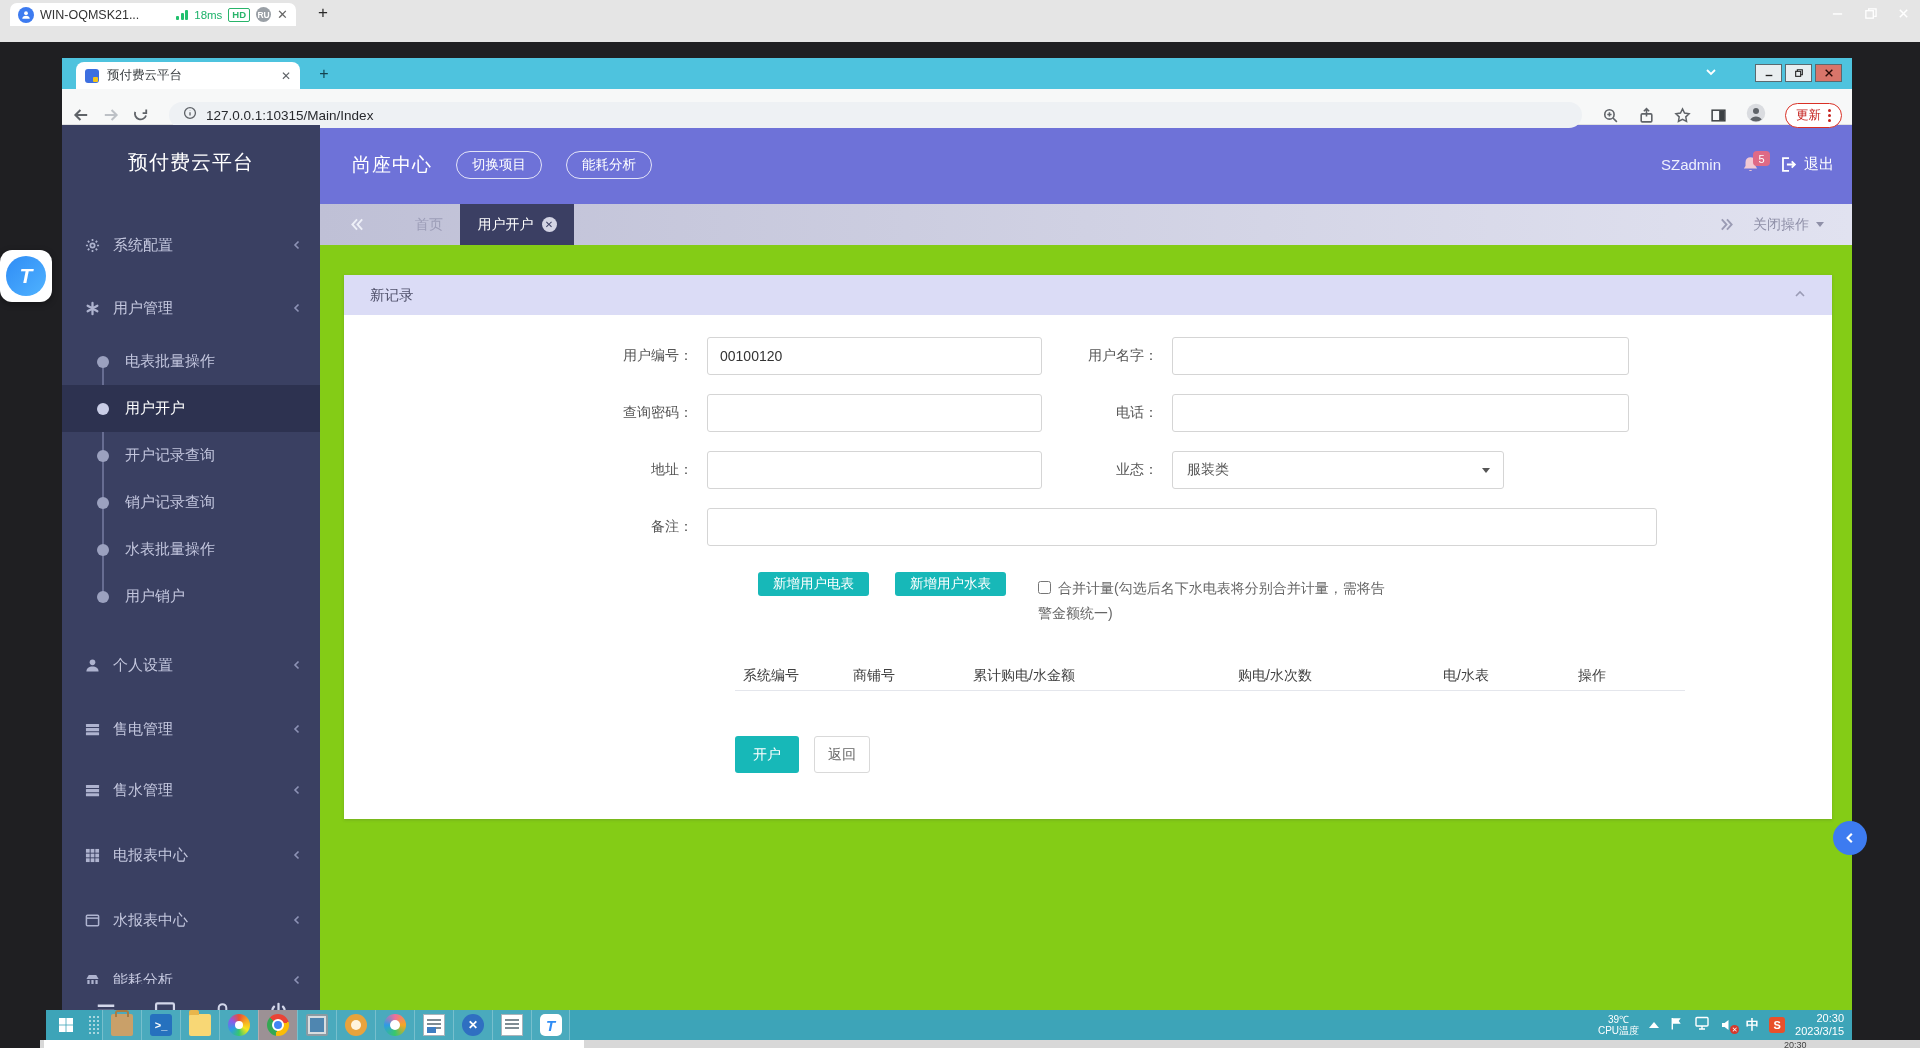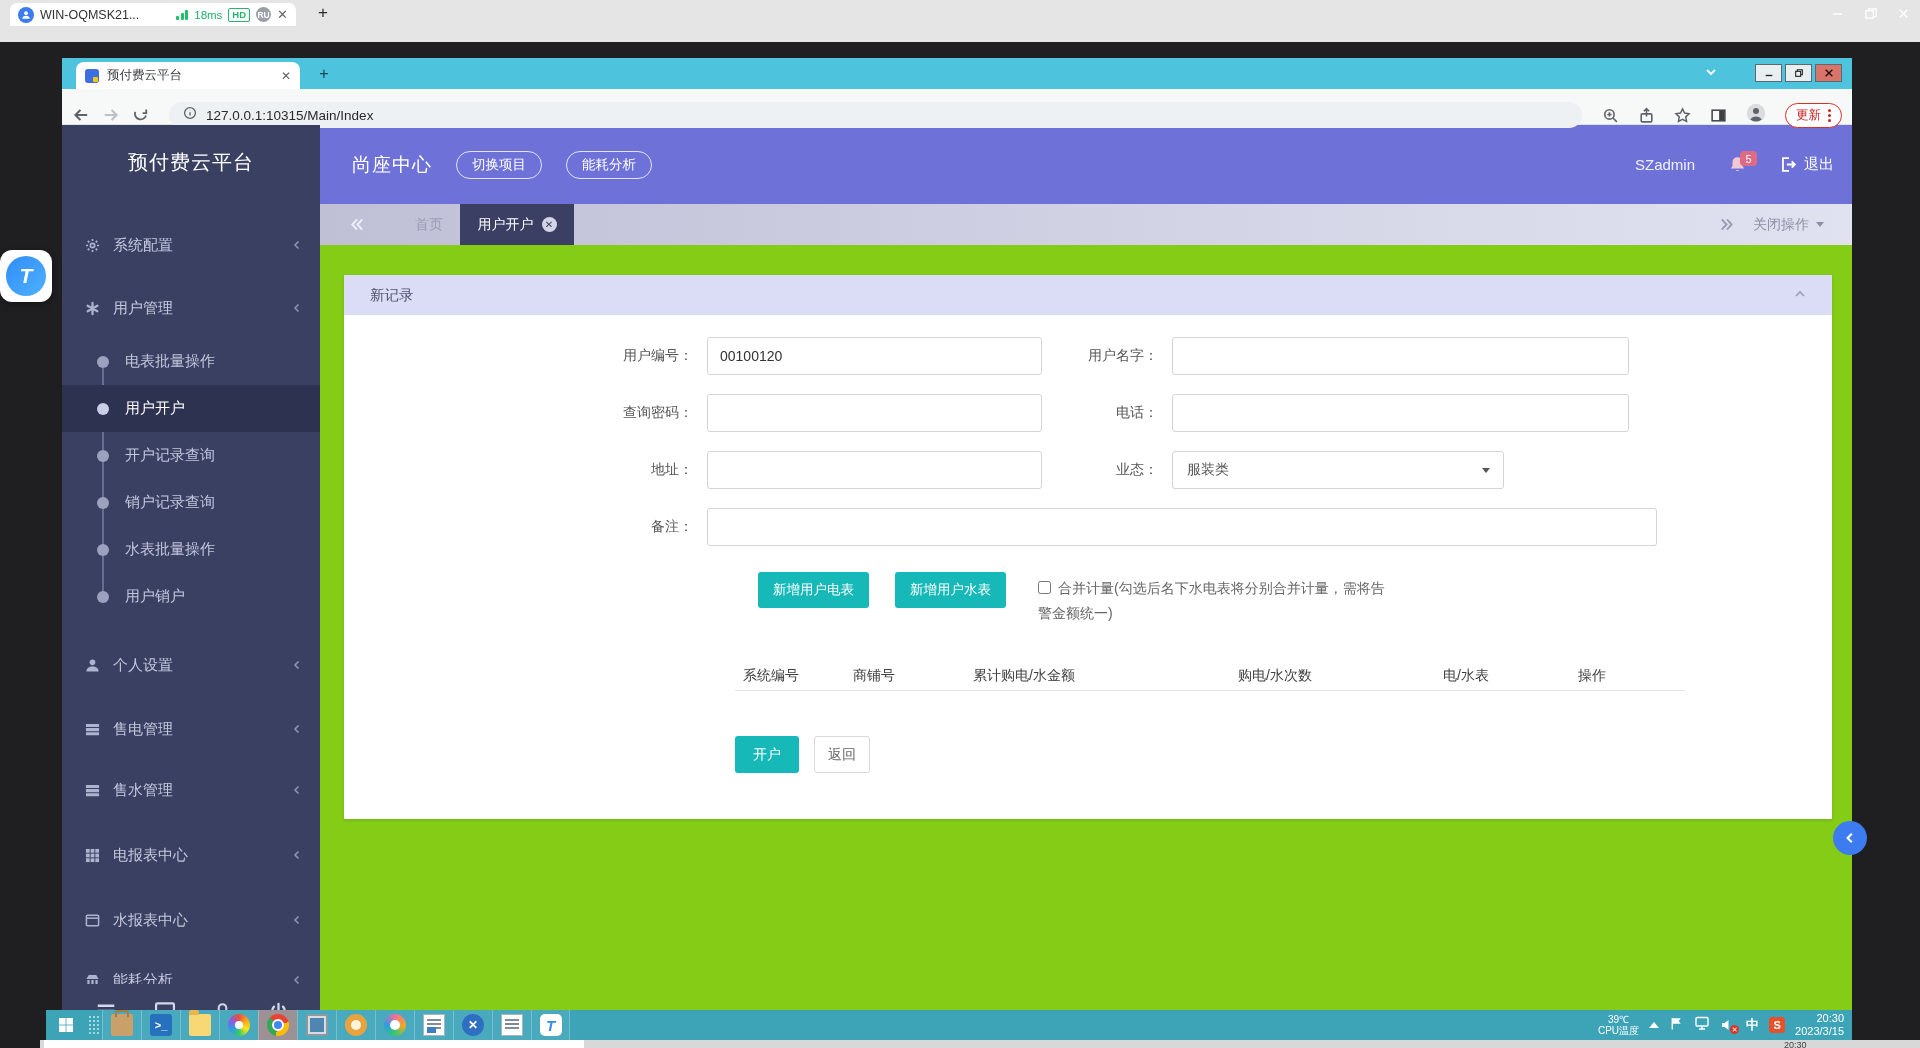--- a/index.html
+++ b/index.html
@@ -67,21 +67,21 @@
   .sb-sub.active { background:#2d3250; color:#fff; }
   .sb-sub.active .dot { background:#c9cde6; }
   .sb-bottom { position:absolute; left:0; right:0; bottom:0; height:58px; background:#3a4062; display:flex; align-items:center; justify-content:space-around; padding:0 14px; color:#d3d7ea; }
 
   
   .main { flex:1; display:flex; flex-direction:column; min-width:0; }
   .app-header { height:79px; background:#6e72d8; display:flex; align-items:center; padding:0 18px 0 32px; gap:24px; }
   .proj-name { color:#fff; font-size:19px; font-weight:500; letter-spacing:1px; }
   .pill { border:1px solid rgba(255,255,255,.8); color:#fff; border-radius:14px; padding:4px 15px; font-size:13.5px; }
   .hdr-spacer { flex:1; }
-  .hdr-right { display:flex; align-items:center; gap:33px; }
+  .hdr-right { display:flex; align-items:center; gap:20px; }
   .username { color:#eef0fd; font-size:15px; }
   .bell-wrap { position:relative; display:flex; }
   .badge { position:absolute; left:12px; top:-4px; min-width:17px; height:15px; background:#df6a86; border-radius:4px;
     color:#fff; font-size:11px; display:flex; align-items:center; justify-content:center; padding:0 3px; }
   .logout { display:flex; align-items:center; gap:7px; color:#fff; font-size:15px; }
 
   
   .tabstrip { position:relative; height:41px; background:linear-gradient(90deg,#bfc0d6,#e1e2f0); }
   .ts-larr { position:absolute; left:30px; top:13px; color:#eef0f8; }
   .ts-home { position:absolute; left:78px; top:0; width:62px; height:41px; display:flex; align-items:center; justify-content:center; color:#9c9db7; font-size:14px; }
@@ -100,21 +100,21 @@
   .panel-bd { height:504px; padding-top:22px; overflow:hidden; }
   .r { display:flex; align-items:center; height:38px; margin-bottom:19px; }
   .lab { flex:0 0 363px; padding-right:14px; text-align:right; font-size:14px; color:#555; }
   .lab2 { flex:0 0 130px; padding-right:14px; text-align:right; font-size:14px; color:#555; }
   .inp { height:38px; border:1px solid #d5d5d5; border-radius:3px; font-size:14px; color:#333; padding:0 12px;
     font-family:"Liberation Sans", sans-serif; background:#fff; }
   .w335{width:335px}.w457{width:457px}.w950{width:950px}
   .sel { position:relative; width:332px; height:38px; border:1px solid #d5d5d5; border-radius:3px; display:flex; align-items:center; padding:0 30px 0 14px; font-size:14px; color:#555; background:#fff; }
   .sel .caret-dn { position:absolute; right:13px; border-top-color:#555; }
   .btn-row { display:flex; align-items:flex-start; margin:26px 0 0 414px; min-height:52px; }
-  .btn-teal { height:36px; background:#17b8b8; color:#fff; border:none; border-radius:3px; padding:0 15px; font-size:13.5px; font-family:Liberation Mono, monospace; }
+  .btn-teal { height:24px; background:#17b8b8; color:#fff; border:none; border-radius:3px; padding:0 15px; font-size:13.5px; font-family:Liberation Mono, monospace; }
   .btn-teal + .btn-teal { margin-left:26px; }
   .cb-block { margin:4px 0 0 32px; width:356px; font-size:14px; line-height:25px; color:#666; }
   .cb-block input { width:13px; height:13px; vertical-align:-1px; margin-right:7px; }
   .tbl { margin:35px 0 0 391px; width:950px; }
   .tbl-hd { display:flex; height:30px; align-items:center; border-bottom:1px solid #e4e6ec; }
   .th { font-size:14px; color:#404040; font-weight:500; padding-left:8px; }
   .th:nth-child(1){width:110px}.th:nth-child(2){width:120px}.th:nth-child(3){width:265px}
   .th:nth-child(4){width:205px}.th:nth-child(5){width:135px}.th:nth-child(6){width:115px}
   .submit-row { display:flex; gap:15px; margin:45px 0 0 391px; }
   .btn-open { width:64px; height:37px; background:#17b8b8; color:#fff; border:none; border-radius:3px; font-size:14px; font-family:"Liberation Sans", sans-serif; }

